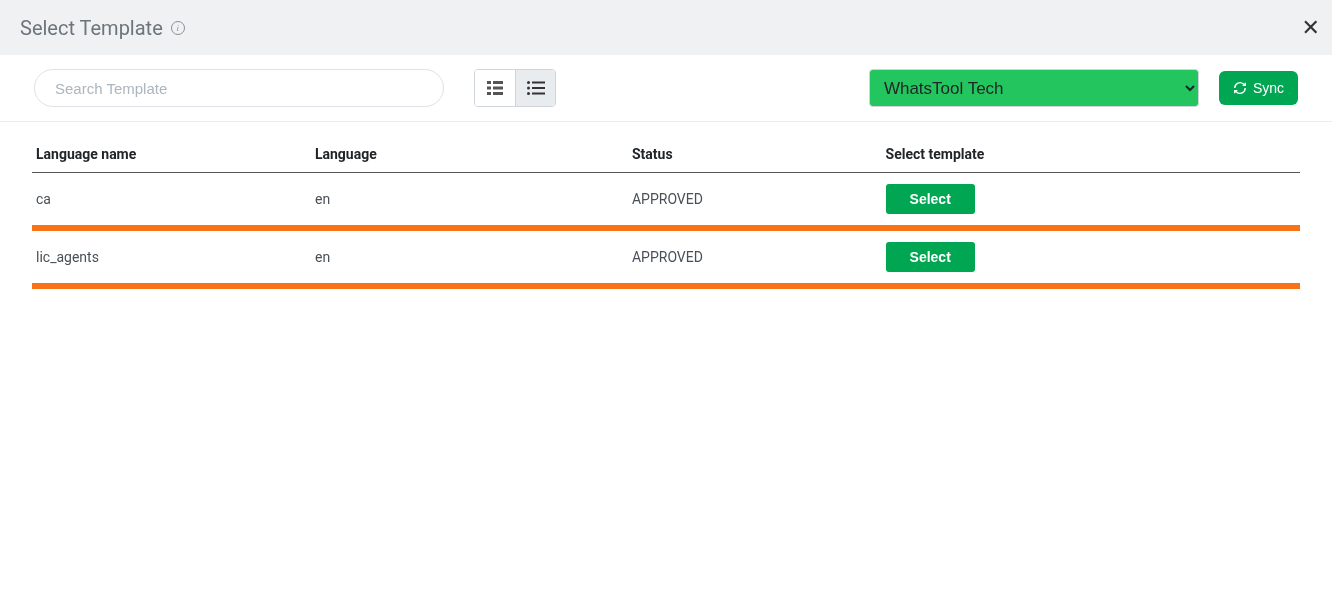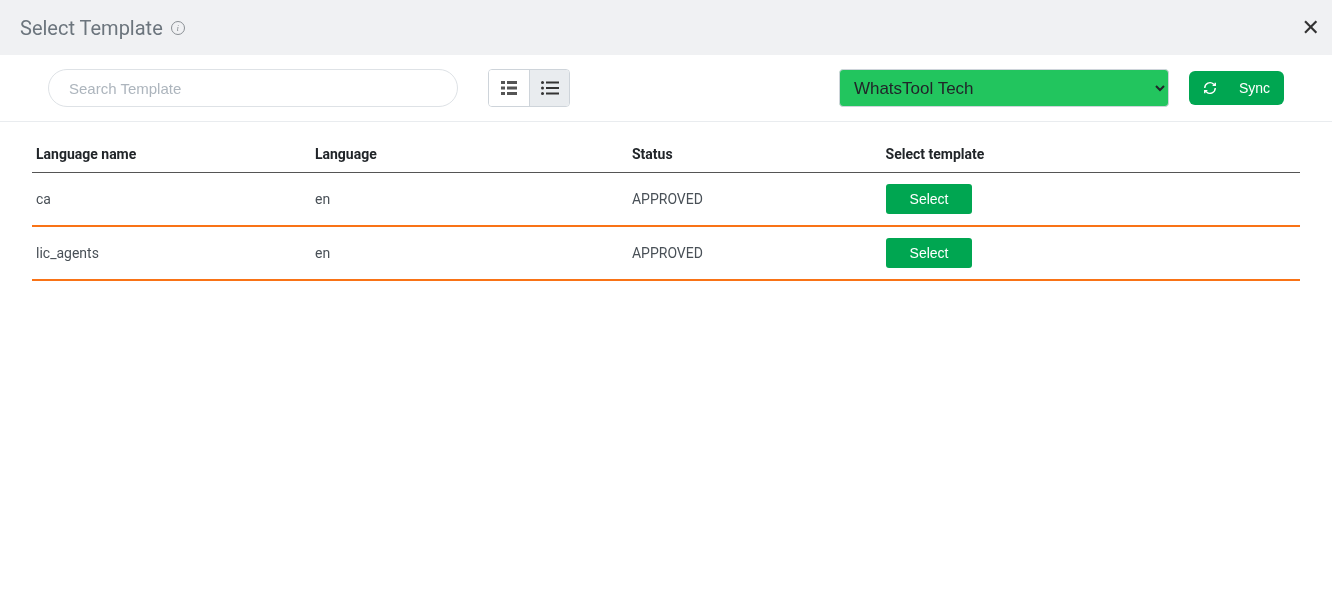--- a/index.html
+++ b/index.html
@@ -46,21 +46,21 @@
     font-size: 22px;
     color: #333;
     cursor: pointer;
     line-height: 1;
     background: none;
     border: none;
   }
   .toolbar {
     display: flex;
     align-items: center;
-    padding: 14px 48px;
+    padding: 14px 34px;
     border-bottom: 1px solid #e9ecef;
     gap: 20px;
   }
   .search-input {
     width: 410px;
     height: 38px;
     border: 1px solid #dee2e6;
     border-radius: 20px;
     padding: 0 20px;
     font-size: 15px;
@@ -108,21 +108,21 @@
     background: #00a651;
     color: #fff;
     border: none;
     border-radius: 6px;
     height: 34px;
     padding: 0 14px;
     font-size: 14px;
     cursor: pointer;
     display: inline-flex;
     align-items: center;
-    gap: 22px;
+    gap: 6px;
   }
   .sync-icon {
     display: inline-block;
     width: 14px;
     height: 14px;
   }
   .content {
     padding: 10px 32px;
   }
   table {
@@ -132,33 +132,33 @@
   thead th {
     text-align: left;
     font-weight: 700;
     font-size: 14px;
     color: #212529;
     padding: 14px 4px 10px 4px;
     border-bottom: 1px solid #555;
   }
   tbody td {
     padding: 11px 4px;
-    border-bottom: 2px solid #f97316;
+    border-bottom: 6px solid #f97316;
     font-size: 14px;
     color: #495057;
     vertical-align: middle;
   }
   .select-btn {
     background: #00a651;
     color: #fff;
     border: none;
     border-radius: 3px;
     padding: 7px 24px;
     font-size: 14px;
-    font-weight: 400;
+    font-weight: 700;
     cursor: pointer;
   }
   th:nth-child(1), td:nth-child(1) { width: 22%; }
   th:nth-child(2), td:nth-child(2) { width: 25%; }
   th:nth-child(3), td:nth-child(3) { width: 20%; }
   th:nth-child(4), td:nth-child(4) { width: 33%; }
 </style>
 </head>
 <body>
 

